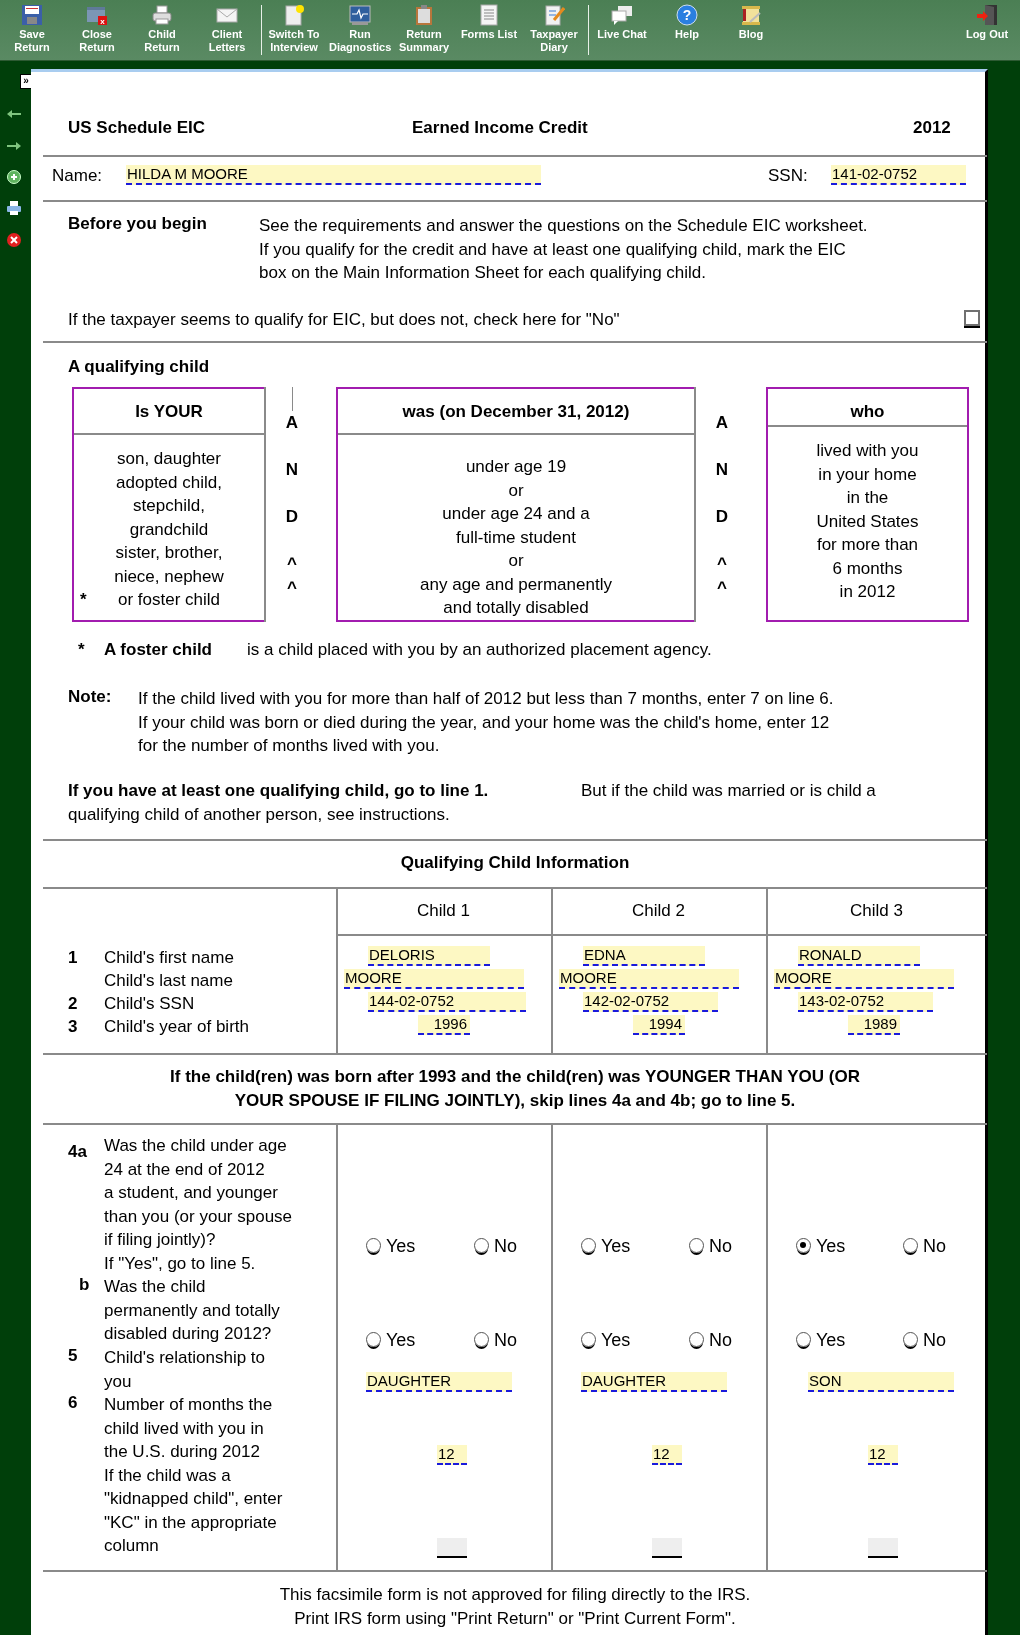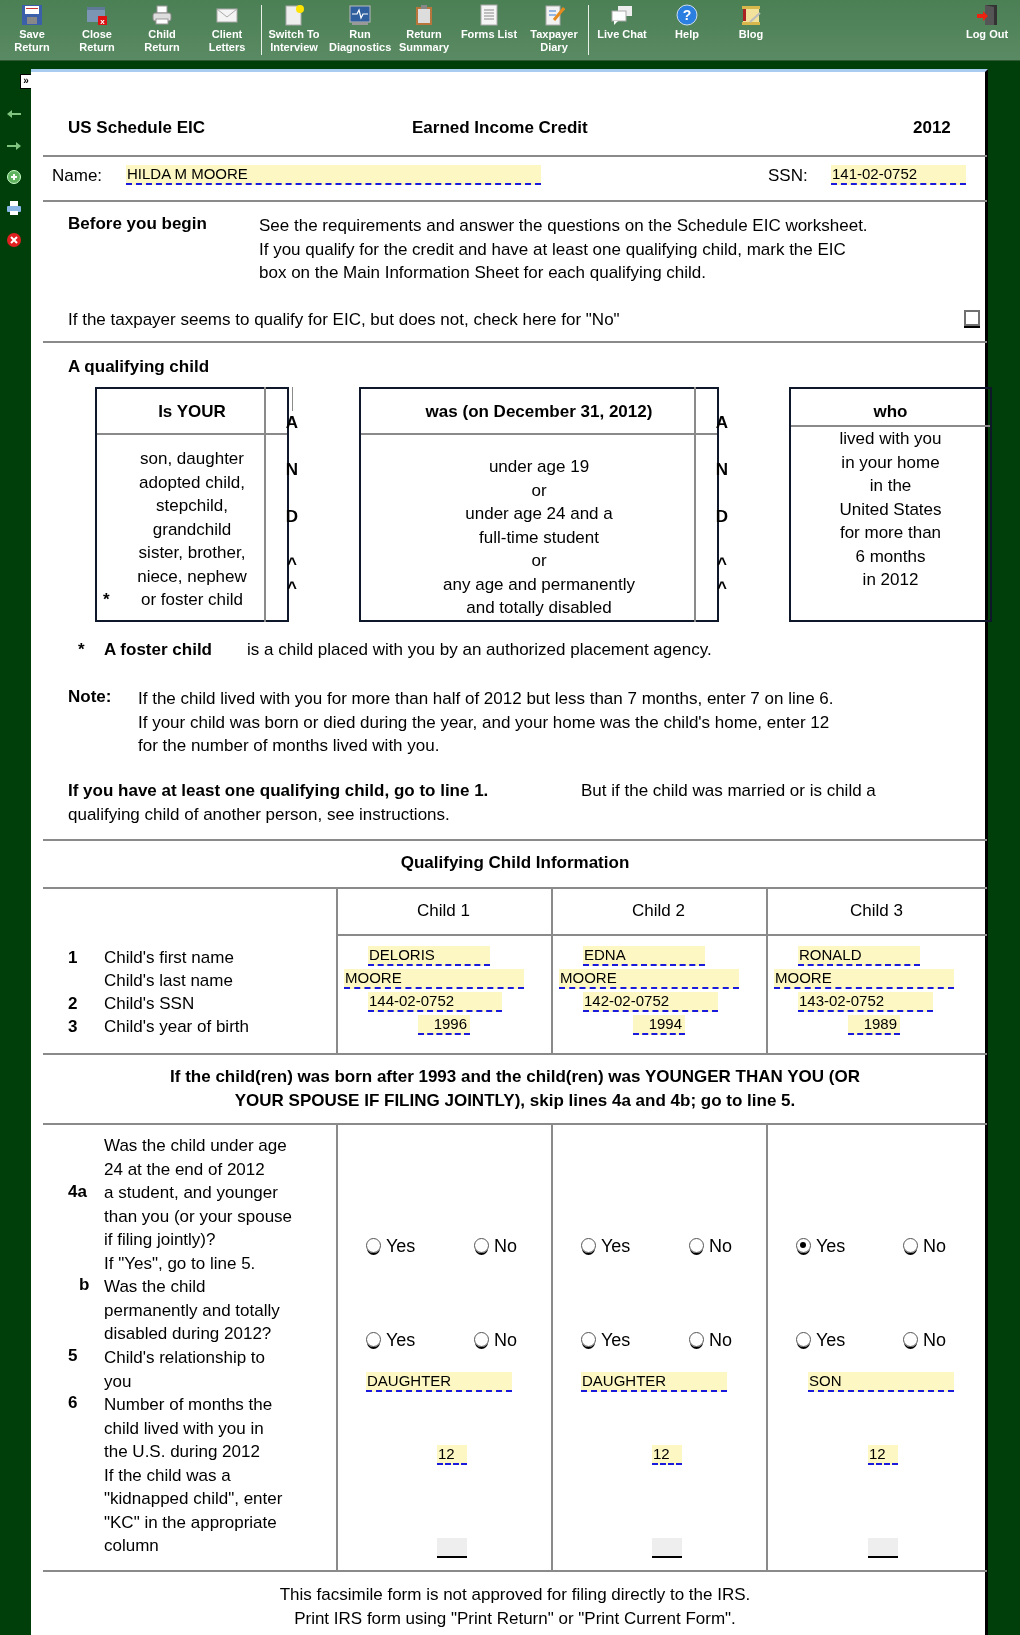--- a/index.html
+++ b/index.html
@@ -12,21 +12,21 @@
   .side-ic { position: absolute; left: 6px; width: 16px; height: 16px; cursor: pointer; }
   .expander { position: absolute; left: 20px; top: 74px; width: 12px; height: 15px; background: #fff; border: 1px solid #000; font-size: 10px; line-height: 12px; text-align: center; font-weight: bold; }
   .page { position: absolute; left: 31px; top: 69px; width: 957px; height: 1566px; background: #fff; border-top: 3px solid #a9cdf0; border-right: 3px solid #000; }
   .abs { position: absolute; }
   .hr { position: absolute; height: 2px; background: #8a8a8a; }
   .vr { position: absolute; width: 2px; background: #8a8a8a; }
   .t16 { font-size: 17px; }
   .b { font-weight: bold; }
   .field { position: absolute; background: #fdf8c3; border-bottom: 2px dashed #1a1adc; font-size: 15px; line-height: 18px; height: 20px; padding-left: 1px; color: #000; cursor: text; }
   .field.gray { background: #eeeeee; border-bottom: 2px solid #000; }
-  .box { position: absolute; border: 2px solid #0f172a; margin-left: 23px; }
+  .box { position: absolute; border: 2px solid #a21caf; }
   .center { text-align: center; }
   .radio { position: absolute; font-size: 18px; cursor: pointer; }
   .radio .circ { display: inline-block; width: 15px; height: 15px; border: 1.5px solid #555; border-radius: 50%; vertical-align: -1px; position: relative; margin-right: 5px; box-shadow: 0 3px 0 -1px #000; }
   .radio .circ.on::after { content: ""; position: absolute; left: 3px; top: 3px; width: 6px; height: 6px; border-radius: 50%; background: #000; }
   .checkbox { position: absolute; width: 16px; height: 16px; border: 2px solid #707070; box-shadow: 0 2px 0 0 #000; cursor: pointer; }
 </style>
 </head>
 <body>
 
 <div class="toolbar">
@@ -237,21 +237,21 @@
     <div>N</div>
     <div style="height:23.5px"></div>
     <div>D</div>
     <div style="height:23.5px"></div>
     <div>^</div>
     <div>^</div>
   </div>
 
   <div class="box" style="left:735px;top:315px;width:203px;height:235px">
     <div class="t16 b center" style="height:38px;line-height:46px;border-bottom:2px solid #8a8a8a">who</div>
-    <div class="t16 center" style="line-height:23.5px">
+    <div class="t16 center" style="padding-top:12px;line-height:23.5px">
       <div>lived with you</div>
       <div>in your home</div>
       <div>in the</div>
       <div>United States</div>
       <div>for more than</div>
       <div>6 months</div>
       <div>in 2012</div>
     </div>
   </div>
 
@@ -286,21 +286,21 @@
   <div class="abs t16 b" style="left:37px;top:876px">1</div>
   <div class="abs t16" style="left:73px;top:876px">Child's first name</div>
   <div class="abs t16" style="left:73px;top:899px">Child's last name</div>
   <div class="abs t16 b" style="left:37px;top:922px">2</div>
   <div class="abs t16" style="left:73px;top:922px">Child's SSN</div>
   <div class="abs t16 b" style="left:37px;top:945px">3</div>
   <div class="abs t16" style="left:73px;top:945px">Child's year of birth</div>
 
   <div class="field" style="left:337px;top:874px;width:122px">DELORIS</div>
   <div class="field" style="left:313px;top:897px;width:180px">MOORE</div>
-  <div class="field" style="left:337px;top:920px;width:134px">144-02-0752</div>
+  <div class="field" style="left:337px;top:920px;width:158px">144-02-0752</div>
   <div class="field" style="left:387px;top:943px;width:52px;text-align:right;padding-right:3px">1996</div>
 
   <div class="field" style="left:552px;top:874px;width:122px">EDNA</div>
   <div class="field" style="left:528px;top:897px;width:180px">MOORE</div>
   <div class="field" style="left:552px;top:920px;width:135px">142-02-0752</div>
   <div class="field" style="left:602px;top:943px;width:52px;text-align:right;padding-right:3px">1994</div>
 
   <div class="field" style="left:767px;top:874px;width:122px">RONALD</div>
   <div class="field" style="left:743px;top:897px;width:180px">MOORE</div>
   <div class="field" style="left:767px;top:920px;width:135px">143-02-0752</div>
@@ -310,21 +310,21 @@
   <div class="abs t16 b center" style="left:12px;top:993px;width:944px;line-height:24px">
     <div>If the child(ren)  was born after 1993 and the child(ren)  was YOUNGER THAN YOU  (OR</div>
     <div>YOUR SPOUSE IF FILING JOINTLY),  skip lines 4a and 4b;  go to line 5.</div>
   </div>
   <div class="hr" style="left:12px;top:1051px;width:944px"></div>
 
   <div class="vr" style="left:305px;top:1051px;height:447px"></div>
   <div class="vr" style="left:520px;top:1051px;height:447px"></div>
   <div class="vr" style="left:735px;top:1051px;height:447px"></div>
 
-  <div class="abs t16 b" style="left:37px;top:1110px">4a</div>
+  <div class="abs t16 b" style="left:37px;top:1070px">4a</div>
   <div class="abs t16" style="left:73px;top:1062px;line-height:23.5px">
     <div>Was the child under age</div>
     <div>24 at the end of 2012</div>
     <div>a student,  and younger</div>
     <div>than you  (or your spouse</div>
     <div>if filing jointly)?</div>
     <div>If  "Yes",  go to line 5.</div>
   </div>
   <div class="abs t16 b" style="left:48px;top:1203px">b</div>
   <div class="abs t16" style="left:73px;top:1203px;line-height:23.5px">

